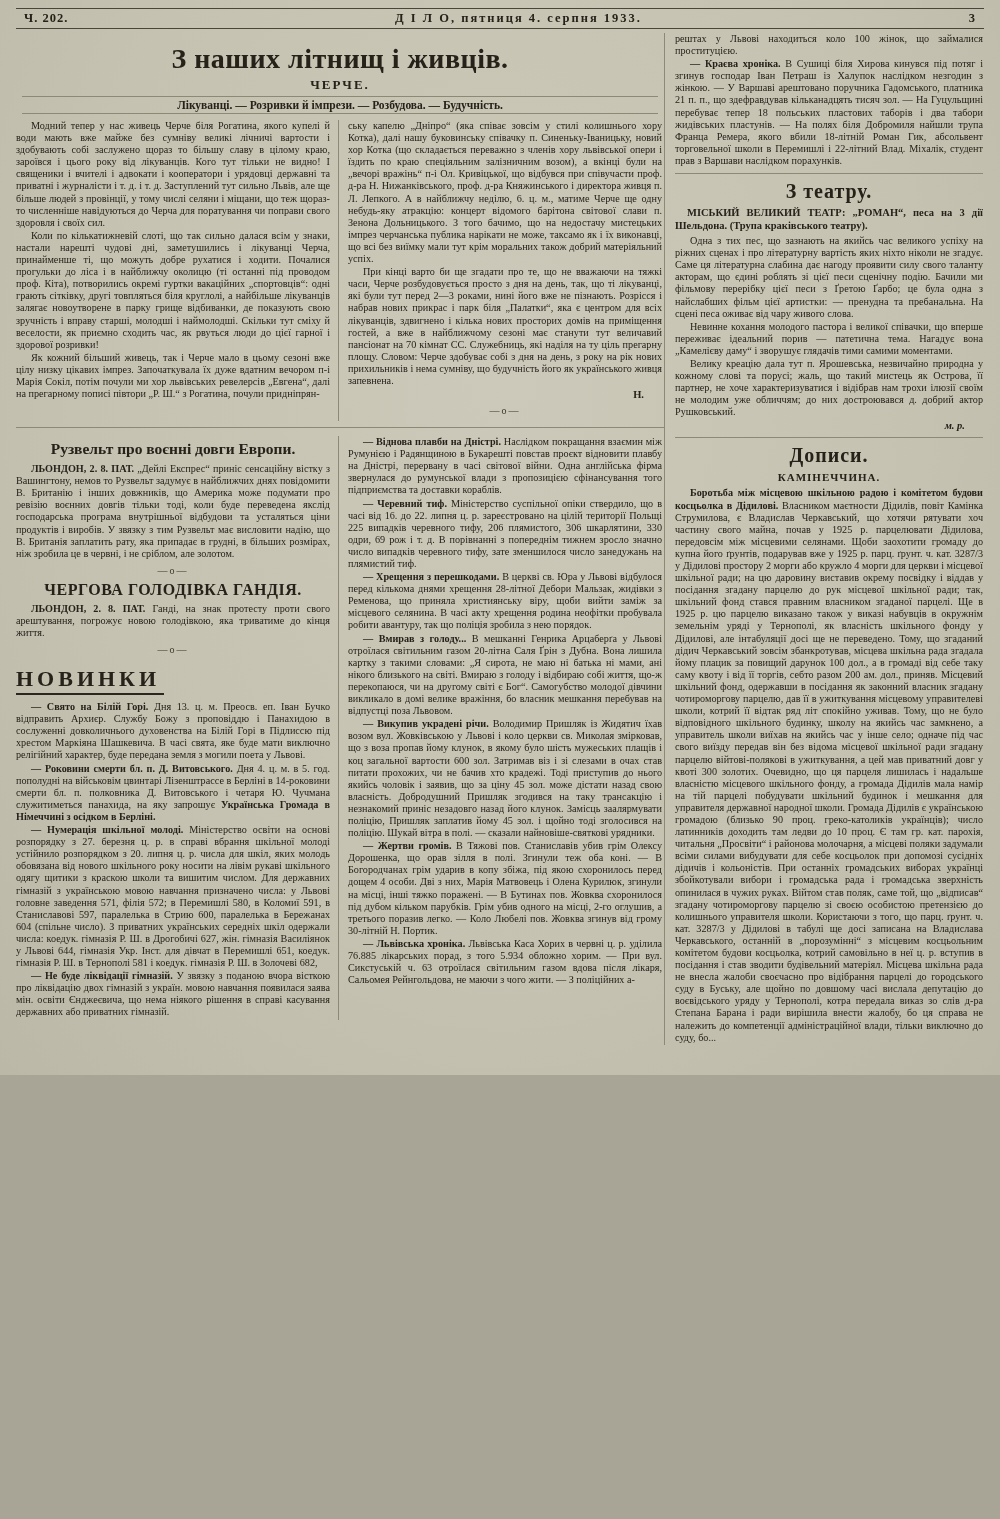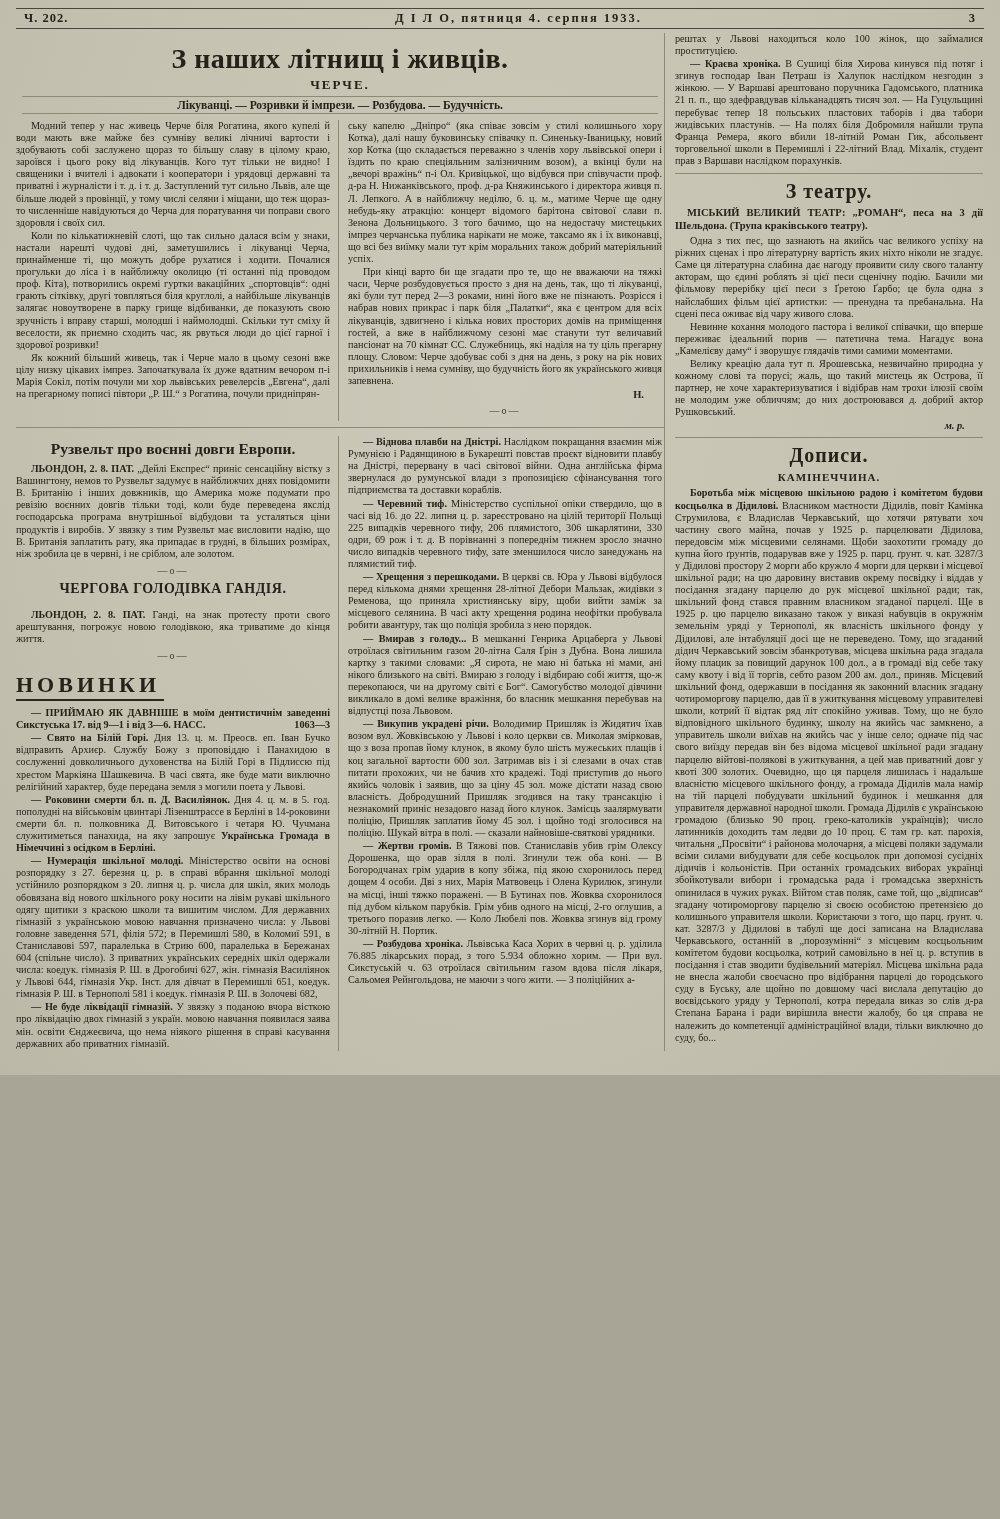--- a/index.html
+++ b/index.html
@@ -46,21 +46,21 @@
   .note{float:right;font-weight:bold;}
   .sig{text-align:right;font-weight:bold;font-size:10.5px;padding-right:18px;margin-top:2px;}
   .sig.italic{font-style:italic;font-weight:bold;}
   .sep{text-align:center;font-size:10px;letter-spacing:2px;margin:5px 0;color:#3c372c;}
 
   .lower{display:flex;border-top:1px solid #8e8977;margin-top:6px;padding-top:8px;}
   .lcol{width:314px;padding-right:8px;border-right:1px solid #8e8977;}
   .ccol{width:314px;padding-left:9px;}
 
   h2.sec-title{font-size:15.5px;font-weight:bold;text-align:center;margin:4px 0 5px 0;}
-  h3.sub-sec-title{font-size:14px;font-weight:bold;text-align:center;margin:4px 0 12px 0;letter-spacing:0.5px;}
+  h3.sub-sec-title{font-size:16px;font-weight:bold;text-align:center;margin:4px 0 4px 0;letter-spacing:0.5px;}
   .novynky-title{
     font-size:22px;font-weight:bold;letter-spacing:4px;margin:6px 0 6px 0;
     display:inline-block;border-bottom:2px solid #2c271e;padding:0 4px 1px 0;
   }
   .right-sec{border-top:1px solid #8e8977;margin-top:6px;padding-top:2px;}
   .theatre-lead{font-size:10.5px;line-height:12.5px;text-align:justify;margin:2px 0 3px 0;font-weight:bold;text-indent:12px;}
   .dopysy-sub{text-align:center;font-weight:bold;font-size:11px;letter-spacing:1px;margin:2px 0 4px 0;}
   h2.big-sec{font-size:20px;font-weight:bold;text-align:center;margin:4px 0 4px 0;letter-spacing:1px;}
 </style>
 </head>
@@ -112,38 +112,37 @@
           <section>
             <h3 class="sub-sec-title">ЧЕРГОВА ГОЛОДІВКА ГАНДІЯ.</h3>
             <div>
                 <p class="para"><b>ЛЬОНДОН, 2. 8. ПАТ. </b>Ганді, на знак протесту проти свого арештування, погрожує новою голодівкою, яка триватиме до кінця життя.</p>
               </div>
             <div class="sep">—о—</div>
           </section>
           <section>
             <h2 class="novynky-title">НОВИНКИ</h2>
             <div>
-                <p class="para"><b>— ПРИЙМАЮ ЯК ДАВНІШЕ в моїм дентистичнім заведенні Сикстуська 17. від 9—1 і від 3—6. НАСС. </b><span class="note">1063—3</span></p>
                 <p class="para"><b>— Свято на Білій Горі. </b>Дня 13. ц. м. Преосв. еп. Іван Бучко відправить Архиєр. Службу Божу з проповіддю і Панахидою в сослуженні довколичнього духовенства на Білій Горі в Підлиссю під хрестом Маркіяна Шашкевича. В часі свята, яке буде мати виключно релігійний характер, буде передана земля з могили поета у Львові.</p>
-                <p class="para"><b>— Роковини смерти бл. п. Д. Василіянок. </b>Дня 4. ц. м. в 5. год. пополудні на військовім цвинтарі Лізенштрассе в Берліні в 14-роковини смерти бл. п. полковника Д. Витовського і четаря Ю. Чучмана служитиметься панахида, на яку запрошує<b> Українська Громада в Німеччині з осідком в Берліні.</b></p>
+                <p class="para"><b>— Роковини смерти бл. п. Д. Витовського. </b>Дня 4. ц. м. в 5. год. пополудні на військовім цвинтарі Лізенштрассе в Берліні в 14-роковини смерти бл. п. полковника Д. Витовського і четаря Ю. Чучмана служитиметься панахида, на яку запрошує<b> Українська Громада в Німеччині з осідком в Берліні.</b></p>
                 <p class="para"><b>— Нумерація шкільної молоді. </b>Міністерство освіти на основі розпорядку з 27. березня ц. р. в справі вбрання шкільної молоді устійнило розпорядком з 20. липня ц. р. числа для шкіл, яких молодь обовязана від нового шкільного року носити на лівім рукаві шкільного одягу щитики з краскою школи та вишитим числом. Для державних гімназій з українською мовою навчання призначено числа: у Львові головне заведення 571, філія 572; в Перемишлі 580, в Коломиї 591, в Станиславові 597, паралелька в Стрию 600, паралелька в Бережанах 604 (спільне число). З приватних українських середніх шкіл одержали числа: коедук. гімназія Р. Ш. в Дрогобичі 627, жін. гімназія Василіянок у Львові 644, гімназія Укр. Інст. для дівчат в Перемишлі 651, коедук. гімназія Р. Ш. в Тернополі 581 і коедук. гімназія Р. Ш. в Золочеві 682,</p>
                 <p class="para"><b>— Не буде ліквідації гімназій. </b>У звязку з поданою вчора вісткою про ліквідацію двох гімназій з україн. мовою навчання появилася заява мін. освіти Єнджеєвича, що нема ніякого рішення в справі касування державних або приватних гімназій.</p>
               </div>
           </section>
         </div>
 
         <div class="ccol">
           <div>
               <p class="para"><b>— Віднова плавби на Дністрі. </b>Наслідком покращання взаємин між Румунією і Радянщиною в Букарешті повстав проєкт відновити плавбу на Дністрі, перервану в часі світової війни. Одна англійська фірма звернулася до румунської влади з пропозицією сфінансування того підприємства та доставки кораблів.</p>
               <p class="para"><b>— Черевний тиф. </b>Міністерство суспільної опіки ствердило, що в часі від 16. до 22. липня ц. р. зареєстровано на цілій території Польщі 225 випадків черевного тифу, 206 плямистого, 306 шкарлятини, 330 одри, 69 рож і т. д. В порівнанні з попереднім тижнем зросло значно число випадків черевного тифу, зате зменшилося число занедужань на плямистий тиф.</p>
               <p class="para"><b>— Хрещення з перешкодами. </b>В церкві св. Юра у Львові відбулося перед кількома днями хрещення 28-літної Дебори Мальзак, жидівки з Ременова, що приняла християнську віру, щоби вийти заміж за місцевого селянина. В часі акту хрещення родина неофітки пробувала робити авантуру, так що поліція зробила з нею порядок.</p>
               <p class="para"><b>— Вмирав з голоду... </b>В мешканні Генрика Арцаберґа у Львові отроїлася світильним газом 20-літна Саля Ґрін з Дубна. Вона лишила картку з такими словами: „Я сирота, не маю ні батька ні мами, ані нікого близького на світі. Вмираю з голоду і відбираю собі життя, що-ж перекопаюся, чи на другому світі є Бог“. Самогубство молодої дівчини викликало в домі велике вражіння, бо власник мешкання перебував на відпустці поза Львовом.</p>
               <p class="para"><b>— Викупив украдені річи. </b>Володимир Пришляк із Жидятич їхав возом вул. Жовківською у Львові і коло церкви св. Миколая змірковав, що з воза пропав йому клунок, в якому було шість мужеських плащів і коц загальної вартости 600 зол. Затримав віз і зі слезами в очах став питати прохожих, чи не бачив хто крадежі. Тоді приступив до нього якийсь чоловік і заявив, що за ціну 45 зол. може дістати назад свою власність. Добродушний Пришляк згодився на таку трансакцію і незнакомий приніс незадовго назад його клунок. Замісць заалярмувати поліцію, Пришляк заплатив йому 45 зол. і щойно тоді зголосився на поліцію. Шукай вітра в полі. — сказали найновіше-святкові урядники.</p>
               <p class="para"><b>— Жертви громів. </b>В Тяжові пов. Станиславів убив грім Олексу Дорошенка, що орав зілля в полі. Згинули теж оба коні. — В Богородчанах грім ударив в копу збіжа, під якою схоронилось перед дощем 4 особи. Дві з них, Марія Матвовець і Олена Курилюк, згинули на місці, інші тяжко поражені. — В Бутинах пов. Жовква схоронилося під дубом кільком парубків. Грім убив одного на місці, 2-го оглушив, а третього поразив легко. — Коло Любелі пов. Жовква згинув від грому 30-літній Н. Портик.</p>
-              <p class="para"><b>— Розбудова хроніка. </b>Львівська Каса Хорих в червні ц. р. уділила 76.885 лікарських порад, з того 5.934 обложно хорим. — При вул. Сикстуській ч. 63 отроїлася світильним газом вдова після лікаря, Сальомея Рейнгольдова, не маючи з чого жити. — З поліційних а-</p>
+              <p class="para"><b>— Львівська хроніка. </b>Львівська Каса Хорих в червні ц. р. уділила 76.885 лікарських порад, з того 5.934 обложно хорим. — При вул. Сикстуській ч. 63 отроїлася світильним газом вдова після лікаря, Сальомея Рейнгольдова, не маючи з чого жити. — З поліційних а-</p>
             </div>
         </div>
 
       </div>
     </div>
 
     <aside class="rightcol">
       <div>
           <p class="para noindent">рештах у Львові находиться коло 100 жінок, що займалися проституцією.</p>
           <p class="para"><b>— Краєва хроніка. </b>В Сушиці біля Хирова кинувся під потяг і згинув господар Іван Петраш із Халупок наслідком незгодин з жінкою. — У Варшаві арештовано поручника Гадомського, платника 21 п. п., що здефравдував кільканадцять тисяч зол. — На Гуцульщині перебуває тепер 18 польських пластових таборів і два табори жидівських пластунів. — На полях біля Добромиля найшли трупа Франца Ремера, якого вбили 18-літній Роман Гик, абсольвент торговельної школи в Перемишлі і 22-літний Влад. Міхалік, студент прав з Варшави наслідком порахунків.</p>

